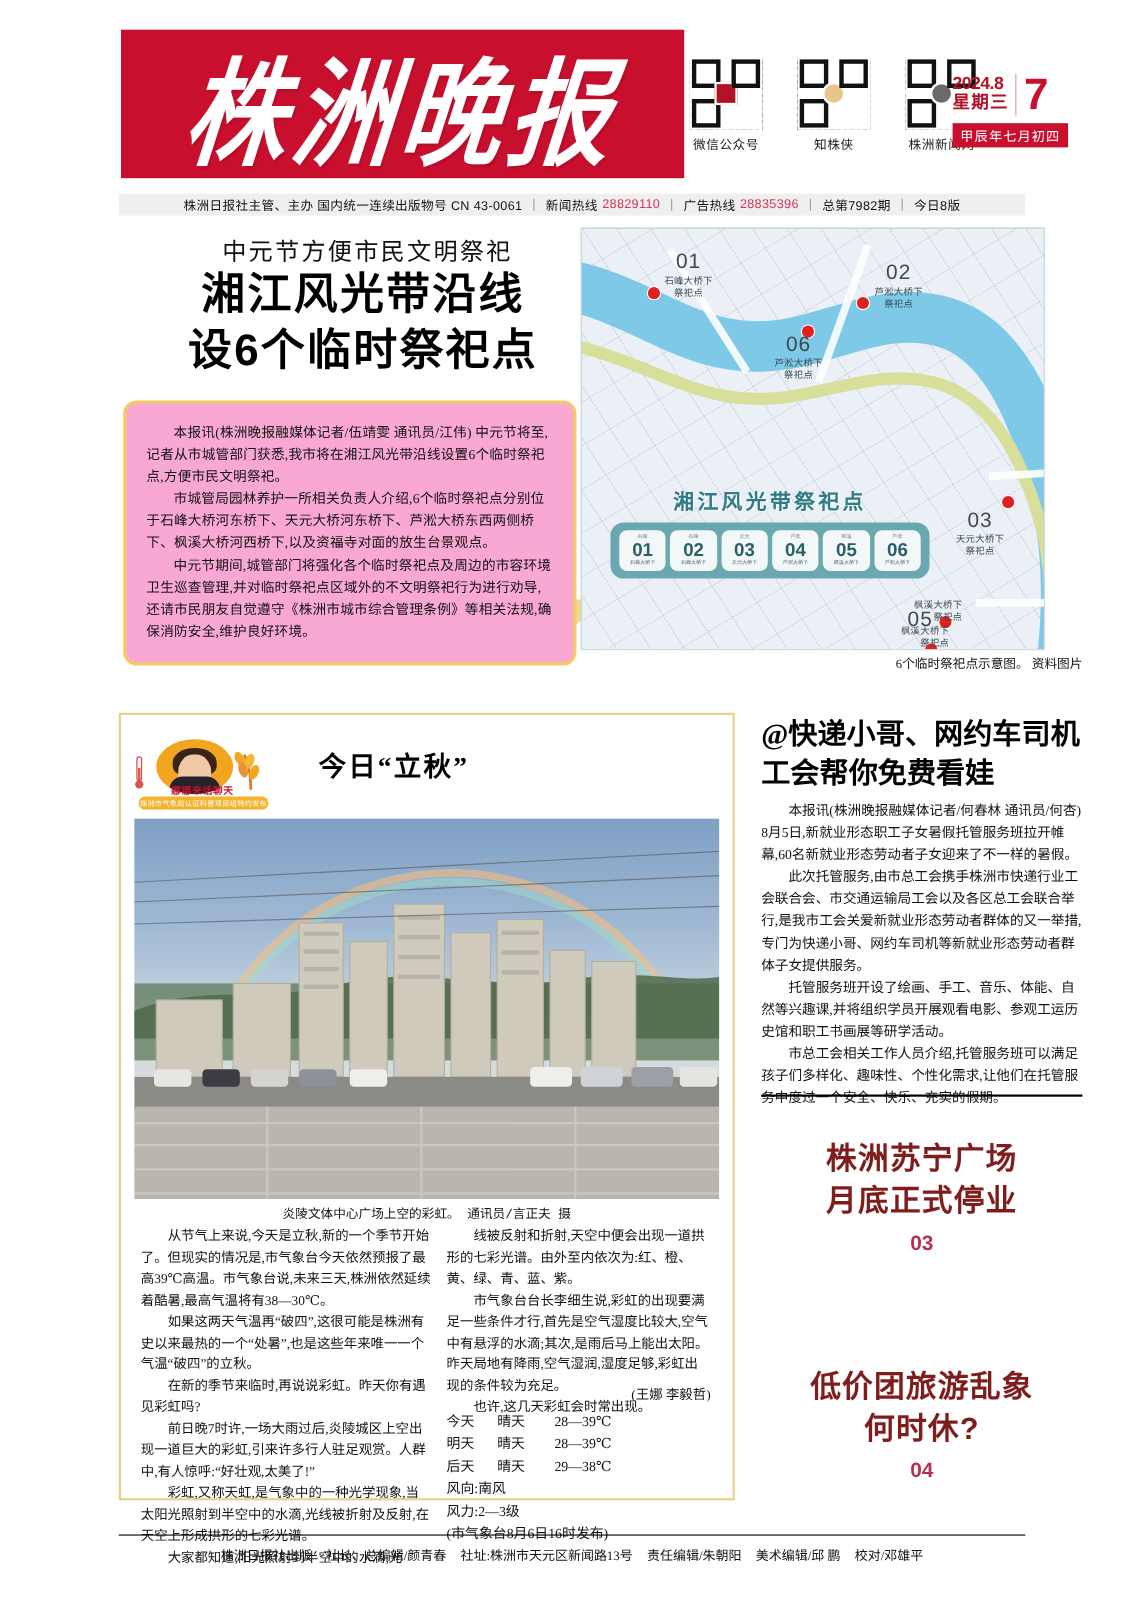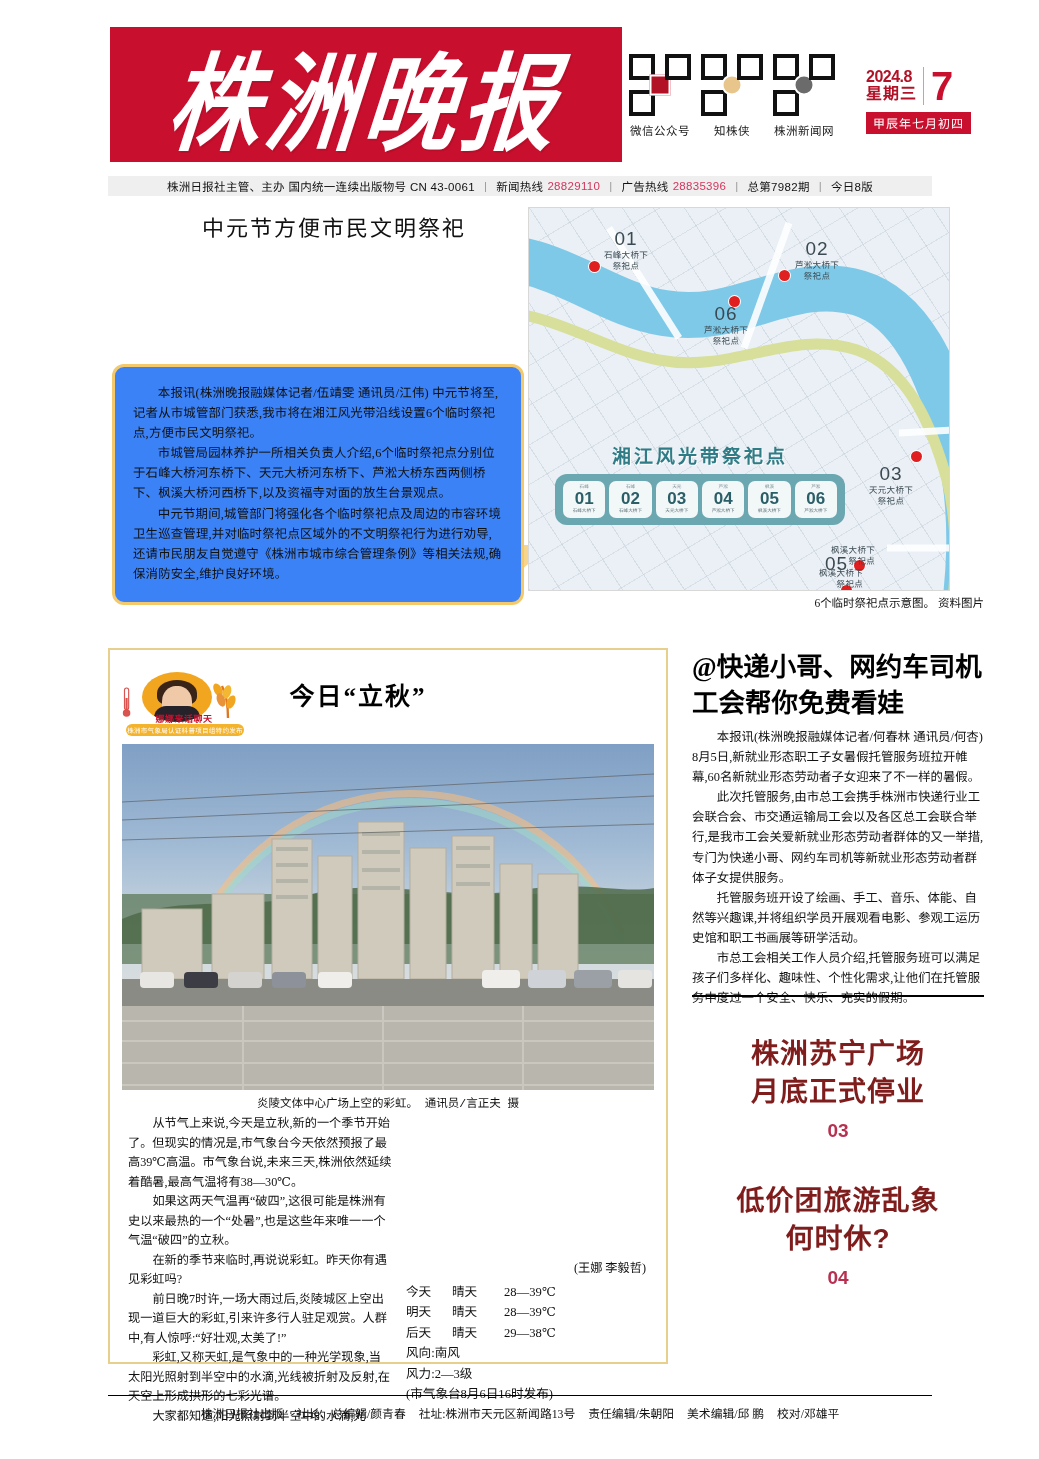--- a/index.html
+++ b/index.html
@@ -9,21 +9,21 @@
 
   
   .masthead{position:absolute;left:0;top:0;width:1039px;height:170px;}
   .logo-box{position:absolute;left:110px;top:27px;width:512px;height:135px;
             background:#c8102e;display:flex;align-items:center;justify-content:center;
             overflow:hidden;}
   .logo-text{font-family:"Liberation Serif",serif;font-size:92px;color:#fff;
              font-weight:bold;letter-spacing:6px;font-style:italic;
              transform:skewX(-6deg) scaleY(1.15);white-space:nowrap;
              text-shadow:2px 2px 0 rgba(0,0,0,.07);}
-  .qr-group{position:absolute;left:624px;top:52px;display:flex;}
+  .qr-group{position:absolute;left:624px;top:52px;display:flex;gap:26px;}
   .qr-item{width:72px;text-align:center;}
   .qr-code{width:66px;height:66px;margin:0 auto;position:relative;
            background:
              repeating-linear-gradient(90deg,#111 0 3px,#fff 3px 6px),
              repeating-linear-gradient(0deg,#111 0 3px,#fff 3px 6px);
            background-blend-mode:screen;background-color:#fff;}
   .qr-code::before,.qr-code::after,.qr-in{content:"";position:absolute;
            width:18px;height:18px;border:4px solid #111;background:#fff;}
   .qr-code::before{left:2px;top:2px;}
   .qr-code::after{right:2px;top:2px;}
@@ -58,21 +58,21 @@
   
   .kicker{position:absolute;left:134px;top:210px;width:400px;text-align:center;
           font-size:22px;color:#111;letter-spacing:2px;
           font-family:"Liberation Sans",sans-serif;}
   .headline{position:absolute;left:120px;top:243px;width:420px;text-align:center;
             font-size:40px;font-weight:bold;line-height:1.28;letter-spacing:2px;
             font-family:"Liberation Sans",sans-serif;color:#000;}
 
   
   .bubble{position:absolute;left:112px;top:364px;width:412px;
-          background:#3b82f6;border:3px solid #f3c96b;border-radius:12px;
+          background:#f9a8d4;border:3px solid #f3c96b;border-radius:12px;
           padding:16px 18px 18px;box-sizing:border-box;}
   .bubble-shadow{position:absolute;left:122px;top:374px;width:412px;height:236px;
           background:linear-gradient(180deg,#fdf0cf,#f7d58c);border-radius:12px;z-index:-1;}
   .bubble p{margin:0;font-size:12.4px;line-height:1.62;text-indent:2em;
             letter-spacing:.2px;color:#111;}
   .tail{position:absolute;left:520px;top:545px;width:0;height:0;
         border-top:26px solid #f7d58c;border-right:30px solid transparent;}
 
   
   .mapwrap{position:absolute;left:528px;top:207px;width:420px;height:382px;
@@ -211,20 +211,24 @@
     <span class="sep">|</span>
     <span>广告热线</span>
     <span class="hot">28835396</span>
     <span class="sep">|</span>
     <span>总第7982期</span>
     <span class="sep">|</span>
     <span>今日8版</span>
   </div>
 
   <div class="kicker">中元节方便市民文明祭祀</div>
+  <div class="headline">
+    <div>湘江风光带沿线</div>
+    <div>设6个临时祭祀点</div>
+  </div>
 
   <div class="bubble-shadow"></div>
   <div class="tail"></div>
   <div class="bubble">
     <p>本报讯(株洲晚报融媒体记者/伍靖雯 通讯员/江伟) 中元节将至,记者从市城管部门获悉,我市将在湘江风光带沿线设置6个临时祭祀点,方便市民文明祭祀。</p>
     <p>市城管局园林养护一所相关负责人介绍,6个临时祭祀点分别位于石峰大桥河东桥下、天元大桥河东桥下、芦淞大桥东西两侧桥下、枫溪大桥河西桥下,以及资福寺对面的放生台景观点。</p>
     <p>中元节期间,城管部门将强化各个临时祭祀点及周边的市容环境卫生巡查管理,并对临时祭祀点区域外的不文明祭祀行为进行劝导,还请市民朋友自觉遵守《株洲市城市综合管理条例》等相关法规,确保消防安全,维护良好环境。</p>
   </div>
 
   <div class="mapwrap">
@@ -329,21 +333,21 @@
   <div class="hr1"></div>
 
   <div class="promo" style="top:1035px;">
     <div class="p-title">
       <div>株洲苏宁广场</div>
       <div>月底正式停业</div>
     </div>
     <div class="p-page">03</div>
   </div>
 
-  <div class="promo" style="top:1182px;">
+  <div class="promo" style="top:1242px;">
     <div class="p-title">
       <div>低价团旅游乱象</div>
       <div>何时休?</div>
     </div>
     <div class="p-page">04</div>
   </div>
 
   <div class="feature"></div>
 
   <div class="badge">
@@ -434,20 +438,25 @@
 
   <div class="f-col" style="left:128px;top:1114px;width:264px;">
     <p>从节气上来说,今天是立秋,新的一个季节开始了。但现实的情况是,市气象台今天依然预报了最高39℃高温。市气象台说,未来三天,株洲依然延续着酷暑,最高气温将有38—30℃。</p>
     <p>如果这两天气温再“破四”,这很可能是株洲有史以来最热的一个“处暑”,也是这些年来唯一一个气温“破四”的立秋。</p>
     <p>在新的季节来临时,再说说彩虹。昨天你有遇见彩虹吗?</p>
     <p>前日晚7时许,一场大雨过后,炎陵城区上空出现一道巨大的彩虹,引来许多行人驻足观赏。人群中,有人惊呼:“好壮观,太美了!”</p>
     <p>彩虹,又称天虹,是气象中的一种光学现象,当太阳光照射到半空中的水滴,光线被折射及反射,在天空上形成拱形的七彩光谱。</p>
     <p>大家都知道,阳光照射到半空中的水滴,光</p>
   </div>
 
+  <div class="f-col" style="left:406px;top:1114px;width:240px;">
+    <p>线被反射和折射,天空中便会出现一道拱形的七彩光谱。由外至内依次为:红、橙、黄、绿、青、蓝、紫。</p>
+    <p>市气象台台长李细生说,彩虹的出现要满足一些条件才行,首先是空气湿度比较大,空气中有悬浮的水滴;其次,是雨后马上能出太阳。昨天局地有降雨,空气湿润,湿度足够,彩虹出现的条件较为充足。</p>
+    <p>也许,这几天彩虹会时常出现。</p>
+  </div>
 
   <div style="position:absolute;left:406px;top:1258px;width:240px;">
     <div class="wcredit">(王娜 李毅哲)</div>
     <div class="wtable">
       <div class="wrow">
         <span class="w1">今天</span>
         <span class="w2">晴天</span>
         <span class="w3">28—39℃</span>
       </div>
       <div class="wrow">

